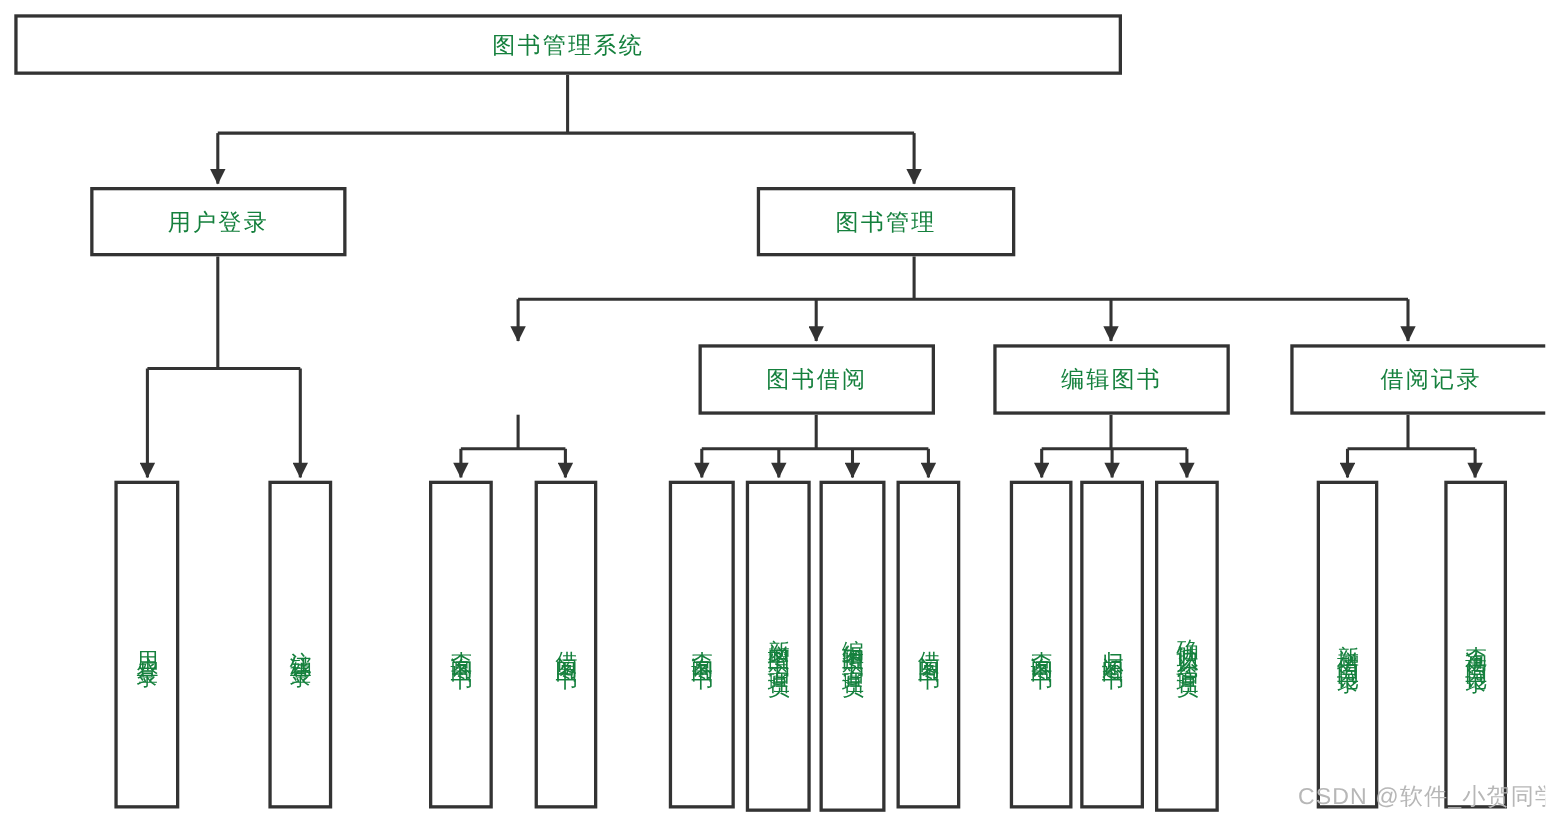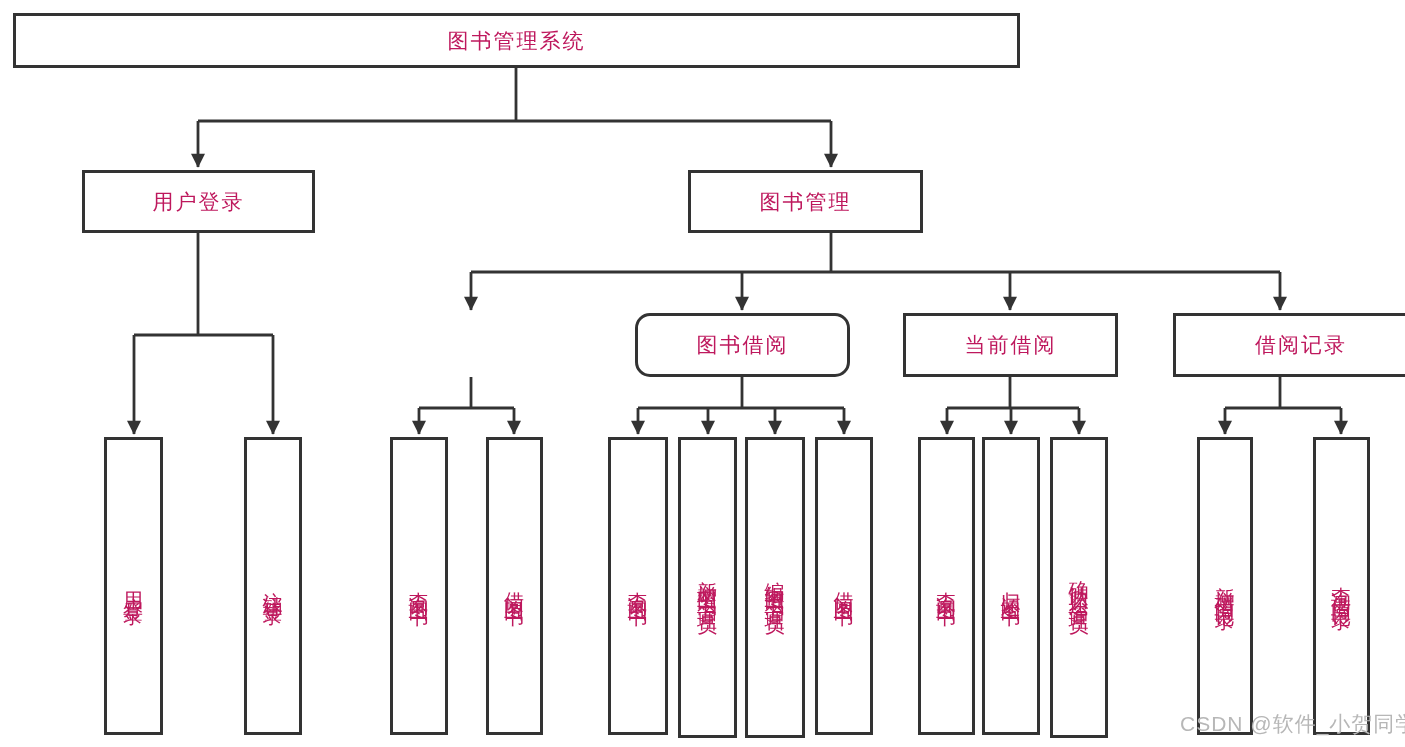--- a/index.html
+++ b/index.html
@@ -3,21 +3,21 @@
 <meta charset="utf-8">
 <style>
   html, body { margin:0; padding:0; background:#ffffff; }
   .canvas {
     position:relative; width:1405px; height:747px; background:#ffffff;
     font-family:"Liberation Sans", sans-serif; overflow:hidden;
   }
   .wires { position:absolute; left:0; top:0; }
   .node {
     position:absolute; box-sizing:border-box;
-    border:3px solid #333333; background:#ffffff; color:#be185d;
+    border:3px solid #333333; background:#ffffff; color:#15803d;
     display:flex; align-items:center; justify-content:center;
     text-align:center;
   }
   .h { font-size:21px; letter-spacing:2px; }
   .v {
     writing-mode:vertical-rl; text-orientation:mixed;
     font-size:20px; letter-spacing:5px; line-height:1;
     overflow:hidden;
   }
   .watermark {
@@ -79,22 +79,22 @@
       <path d="M1225,408 V434" marker-end="url(#ah)"></path>
       <path d="M1341,408 V434" marker-end="url(#ah)"></path>
     </g>
   </svg>
 
   <div class="node h" style="left:13px; top:13px; width:1007px; height:55px;">图书管理系统</div>
 
   <div class="node h" style="left:82px; top:170px; width:233px; height:63px;">用户登录</div>
   <div class="node h" style="left:688px; top:170px; width:235px; height:63px;">图书管理</div>
 
-  <div class="node h" style="left:635px; top:313px; width:215px; height:64px;border-radius:15px;">图书借阅</div>
-  <div class="node h" style="left:903px; top:313px; width:215px; height:64px;">当前借阅</div>
+  <div class="node h" style="left:635px; top:313px; width:215px; height:64px;">图书借阅</div>
+  <div class="node h" style="left:903px; top:313px; width:215px; height:64px;">编辑图书</div>
   <div class="node h" style="left:1173px; top:313px; width:256px; height:64px;">借阅记录</div>
 
   <div class="node v" style="left:104px; top:437px; width:59px; height:298px;">用户登录</div>
   <div class="node v" style="left:244px; top:437px; width:58px; height:298px;">注销登录</div>
 
   <div class="node v" style="left:390px; top:437px; width:58px; height:298px;">查询图书</div>
   <div class="node v" style="left:486px; top:437px; width:57px; height:298px;">借阅图书</div>
 
   <div class="node v" style="left:608px; top:437px; width:60px; height:298px;">查询图书</div>
   <div class="node v" style="left:678px; top:437px; width:59px; height:301px;">新增图书（管理员）</div>

